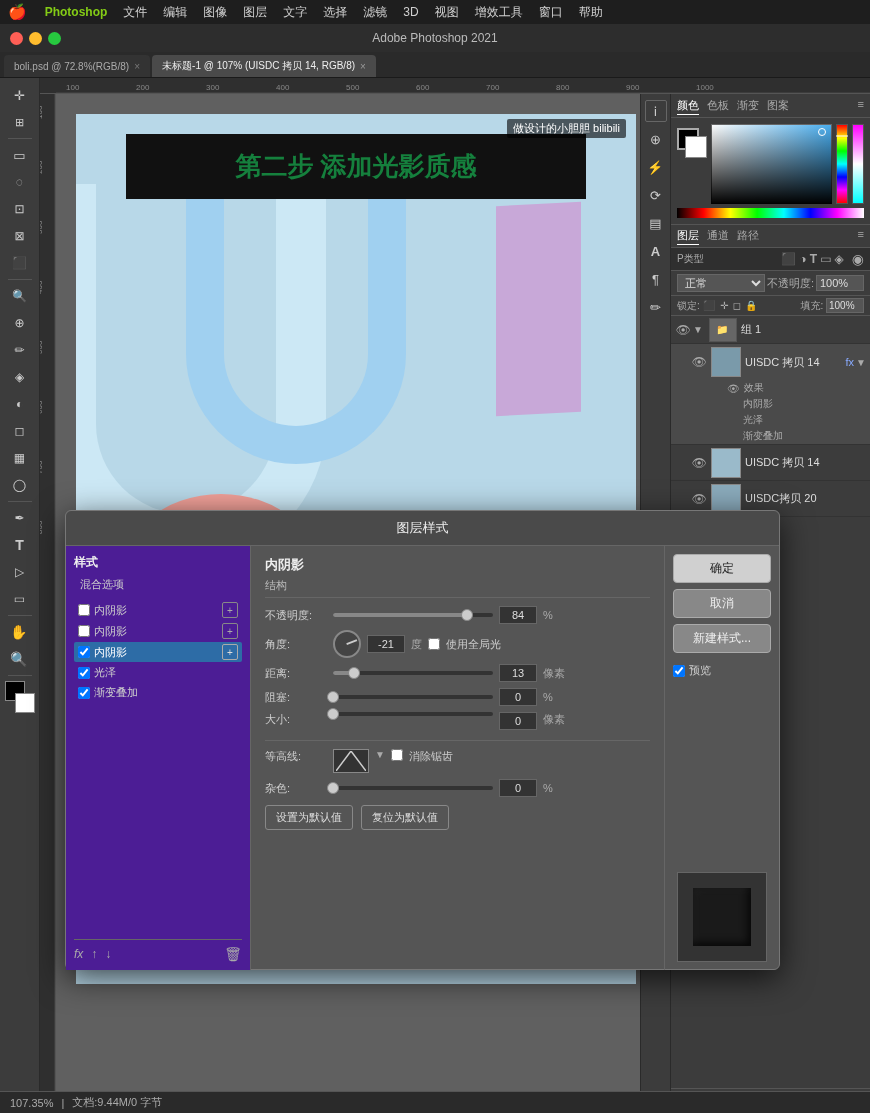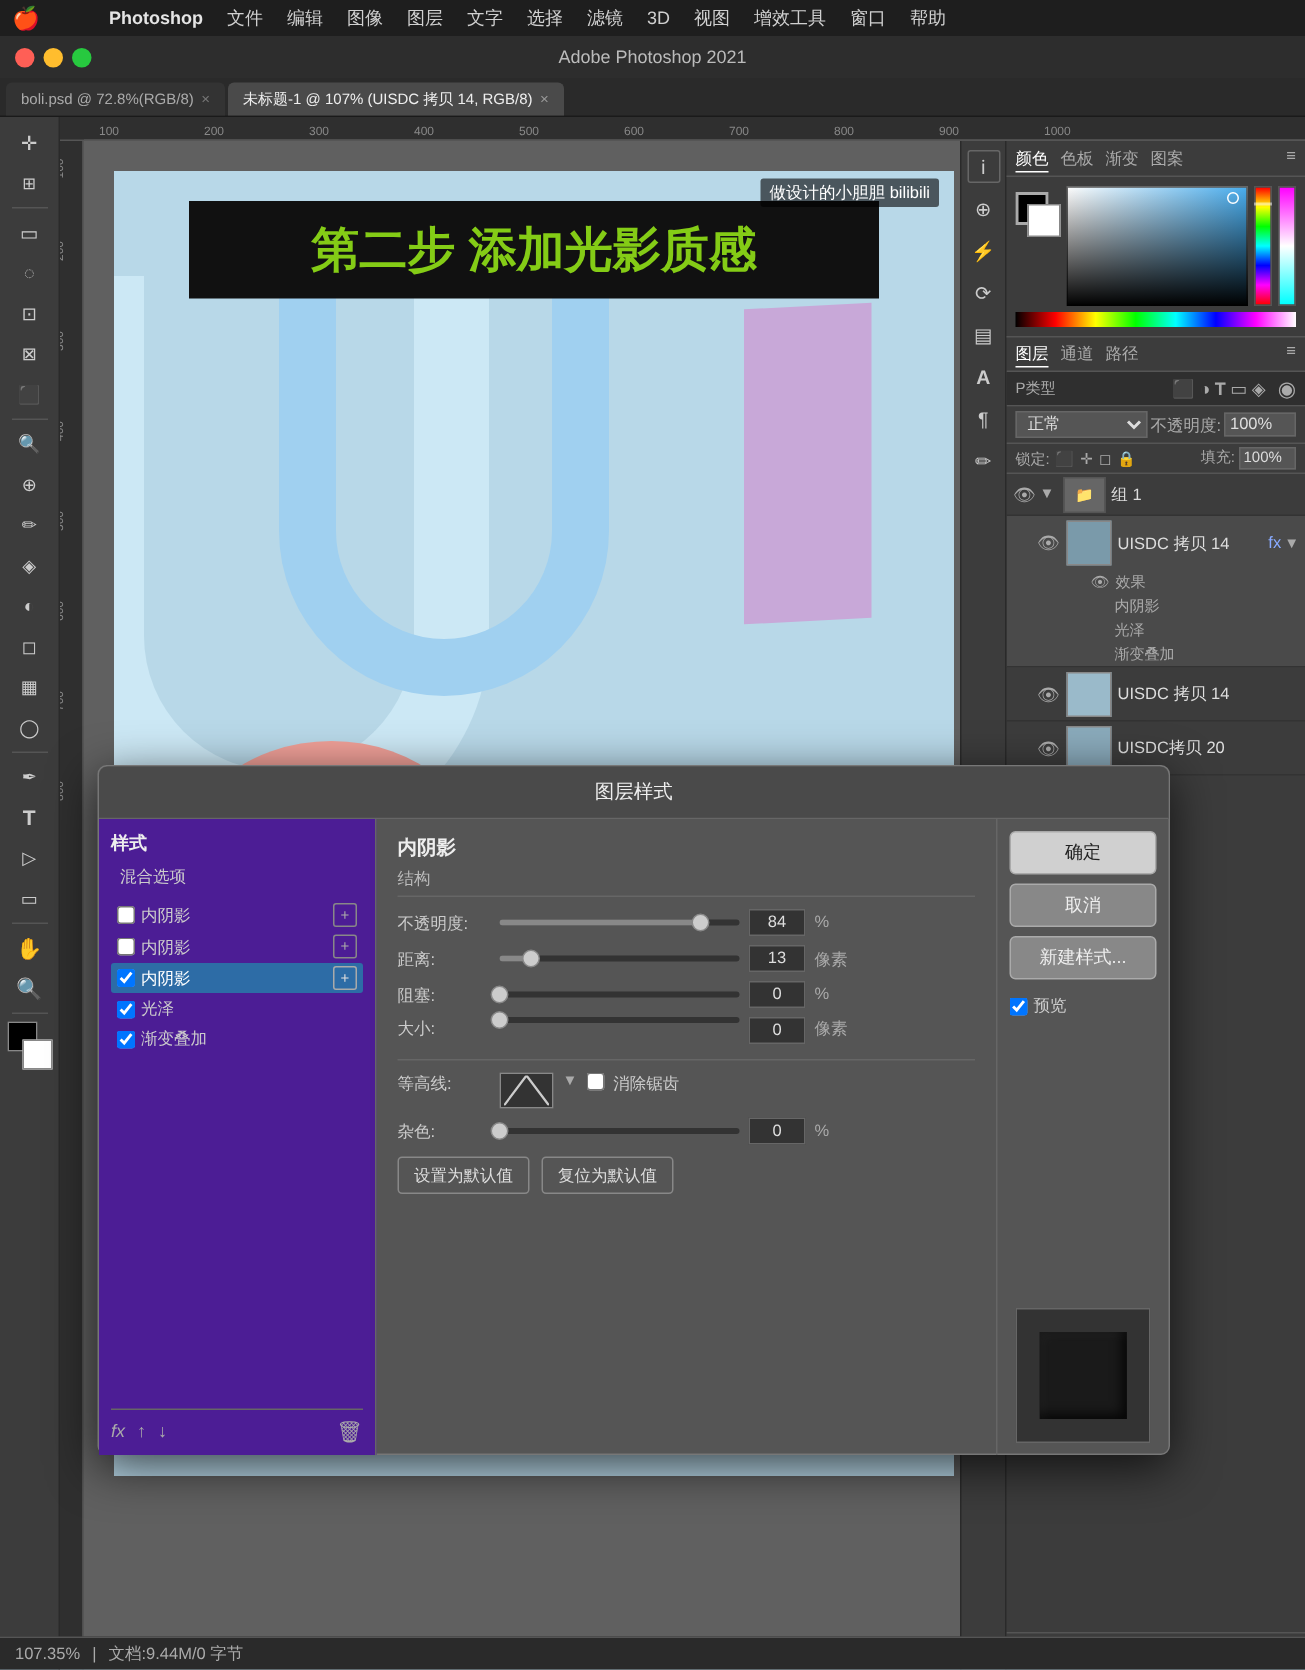--- a/index.html
+++ b/index.html
@@ -3,21 +3,21 @@
   <meta charset="utf-8">
   <style>
     * { margin: 0; padding: 0; box-sizing: border-box; }
     body { width: 870px; height: 1113px; overflow: hidden; background: #3a3a3a; font-family: 'PingFang SC', 'Microsoft YaHei', sans-serif; font-size: 12px; color: #ccc; position: relative; }
   </style>
 </head>
 <body>
 
 <div style="width:870px; height:24px; background:#1e1e1e; display:flex; align-items:center; padding:0 8px; gap:0;">
   <span style="color:#e0e0e0; font-size:15px; margin-right:10px; cursor:pointer;">🍎</span>
-  <span style="color:#e5e5e5; font-weight:bold; font-size:12px; padding:0 8px; cursor:pointer;margin-left:28px;">Photoshop</span>
+  <span style="color:#84cc16; font-weight:bold; font-size:12px; padding:0 8px; cursor:pointer;">Photoshop</span>
   <span style="color:#d0d0d0; font-size:12px; padding:0 8px; cursor:pointer;">文件</span>
   <span style="color:#d0d0d0; font-size:12px; padding:0 8px; cursor:pointer;">编辑</span>
   <span style="color:#d0d0d0; font-size:12px; padding:0 8px; cursor:pointer;">图像</span>
   <span style="color:#d0d0d0; font-size:12px; padding:0 8px; cursor:pointer;">图层</span>
   <span style="color:#d0d0d0; font-size:12px; padding:0 8px; cursor:pointer;">文字</span>
   <span style="color:#d0d0d0; font-size:12px; padding:0 8px; cursor:pointer;">选择</span>
   <span style="color:#d0d0d0; font-size:12px; padding:0 8px; cursor:pointer;">滤镜</span>
   <span style="color:#d0d0d0; font-size:12px; padding:0 8px; cursor:pointer;">3D</span>
   <span style="color:#d0d0d0; font-size:12px; padding:0 8px; cursor:pointer;">视图</span>
   <span style="color:#d0d0d0; font-size:12px; padding:0 8px; cursor:pointer;">增效工具</span>
@@ -122,21 +122,21 @@
 
           <div style="position:absolute; top:70px; left:-30px; width:280px; height:380px; border:50px solid #cce8f5; border-top:none; border-radius:0 0 160px 160px;"></div>
 
           <div style="position:absolute; top:70px; left:110px; width:220px; height:280px; border:38px solid #a0d0f0; border-top:none; border-radius:0 0 130px 130px;"></div>
 
           <div style="position:absolute; top:90px; right:55px; width:85px; height:210px; background:#c8a8d8; transform:skewY(-3deg);"></div>
 
           <div style="position:absolute; bottom:310px; left:40px; width:210px; height:180px; background:#f0a098; border-radius:50%;"></div>
 
           <div style="position:absolute; top:20px; left:50px; width:460px; height:65px; background:#111; display:flex; align-items:center; justify-content:center;">
-            <span style="color:#84cc16; font-size:32px; font-weight:bold; font-family:'PingFang SC','Microsoft YaHei',sans-serif;">第二步 添加光影质感</span>
+            <span style="color:#15803d; font-size:26px; font-weight:bold; font-family:'PingFang SC','Microsoft YaHei',sans-serif;">第二步 添加光影质感</span>
           </div>
 
           <div style="position:absolute; top:5px; right:10px; background:rgba(0,0,0,0.6); padding:2px 6px; border-radius:2px;">
             <span style="color:#fff; font-size:11px;">做设计的小胆胆 bilibili</span>
           </div>
         </div>
       </div>
 
       <div style="width:30px; background:#3c3c3c; display:flex; flex-direction:column; align-items:center; padding-top:6px; gap:6px; border-left:1px solid #2a2a2a;">
         <div style="width:22px; height:22px; display:flex; align-items:center; justify-content:center; color:#ccc; cursor:pointer; font-size:13px; border:1px solid #666; border-radius:2px;">ℹ</div>
@@ -360,20 +360,30 @@
       <div style="display:flex; align-items:center; margin-bottom:6px; gap:6px;">
         <label style="font-size:11px; color:#ccc; width:62px; flex-shrink:0;">不透明度:</label>
         <div style="flex:1; max-width:160px; height:4px; background:#333; border-radius:2px; position:relative; cursor:pointer;">
           <div style="width:84%; height:100%; background:#888; border-radius:2px;"></div>
           <div style="position:absolute; right:16%; top:-4px; width:12px; height:12px; background:#ccc; border-radius:50%; border:1px solid #888; transform:translateX(50%);"></div>
         </div>
         <input type="text" style="background: rgb(51, 51, 51); border: 1px solid rgb(102, 102, 102); color: rgb(221, 221, 221); font-size: 11px; padding: 2px 4px; width: 38px; text-align: center;" value="84">
         <span style="font-size:11px; color:#aaa;">%</span>
       </div>
 
+      <div style="display:flex; align-items:center; margin-bottom:6px; gap:6px;">
+        <label style="font-size:11px; color:#ccc; width:62px; flex-shrink:0;">角度:</label>
+        <div style="width:28px; height:28px; border:2px solid #888; border-radius:50%; background:#444; position:relative; cursor:pointer; flex-shrink:0;">
+          <div style="position:absolute; top:50%; left:50%; width:11px; height:2px; background:#ccc; transform-origin:left center; transform:rotate(-21deg) translateY(-50%);"></div>
+        </div>
+        <input type="text" style="background: rgb(51, 51, 51); border: 1px solid rgb(102, 102, 102); color: rgb(221, 221, 221); font-size: 11px; padding: 2px 4px; width: 38px; text-align: center;" value="-21">
+        <span style="font-size:11px; color:#aaa;">度</span>
+        <input type="checkbox" style="width: 12px; height: 12px; cursor: pointer;">
+        <span style="font-size:11px; color:#ccc;">使用全局光</span>
+      </div>
 
       <div style="display:flex; align-items:center; margin-bottom:6px; gap:6px;">
         <label style="font-size:11px; color:#ccc; width:62px; flex-shrink:0;">距离:</label>
         <div style="flex:1; max-width:160px; height:4px; background:#333; border-radius:2px; position:relative; cursor:pointer;">
           <div style="width:13%; height:100%; background:#888; border-radius:2px;"></div>
           <div style="position:absolute; left:13%; top:-4px; width:12px; height:12px; background:#ccc; border-radius:50%; border:1px solid #888; transform:translateX(-50%);"></div>
         </div>
         <input type="text" style="background: rgb(51, 51, 51); border: 1px solid rgb(102, 102, 102); color: rgb(221, 221, 221); font-size: 11px; padding: 2px 4px; width: 38px; text-align: center;" value="13">
         <span style="font-size:11px; color:#aaa;">像素</span>
       </div>

